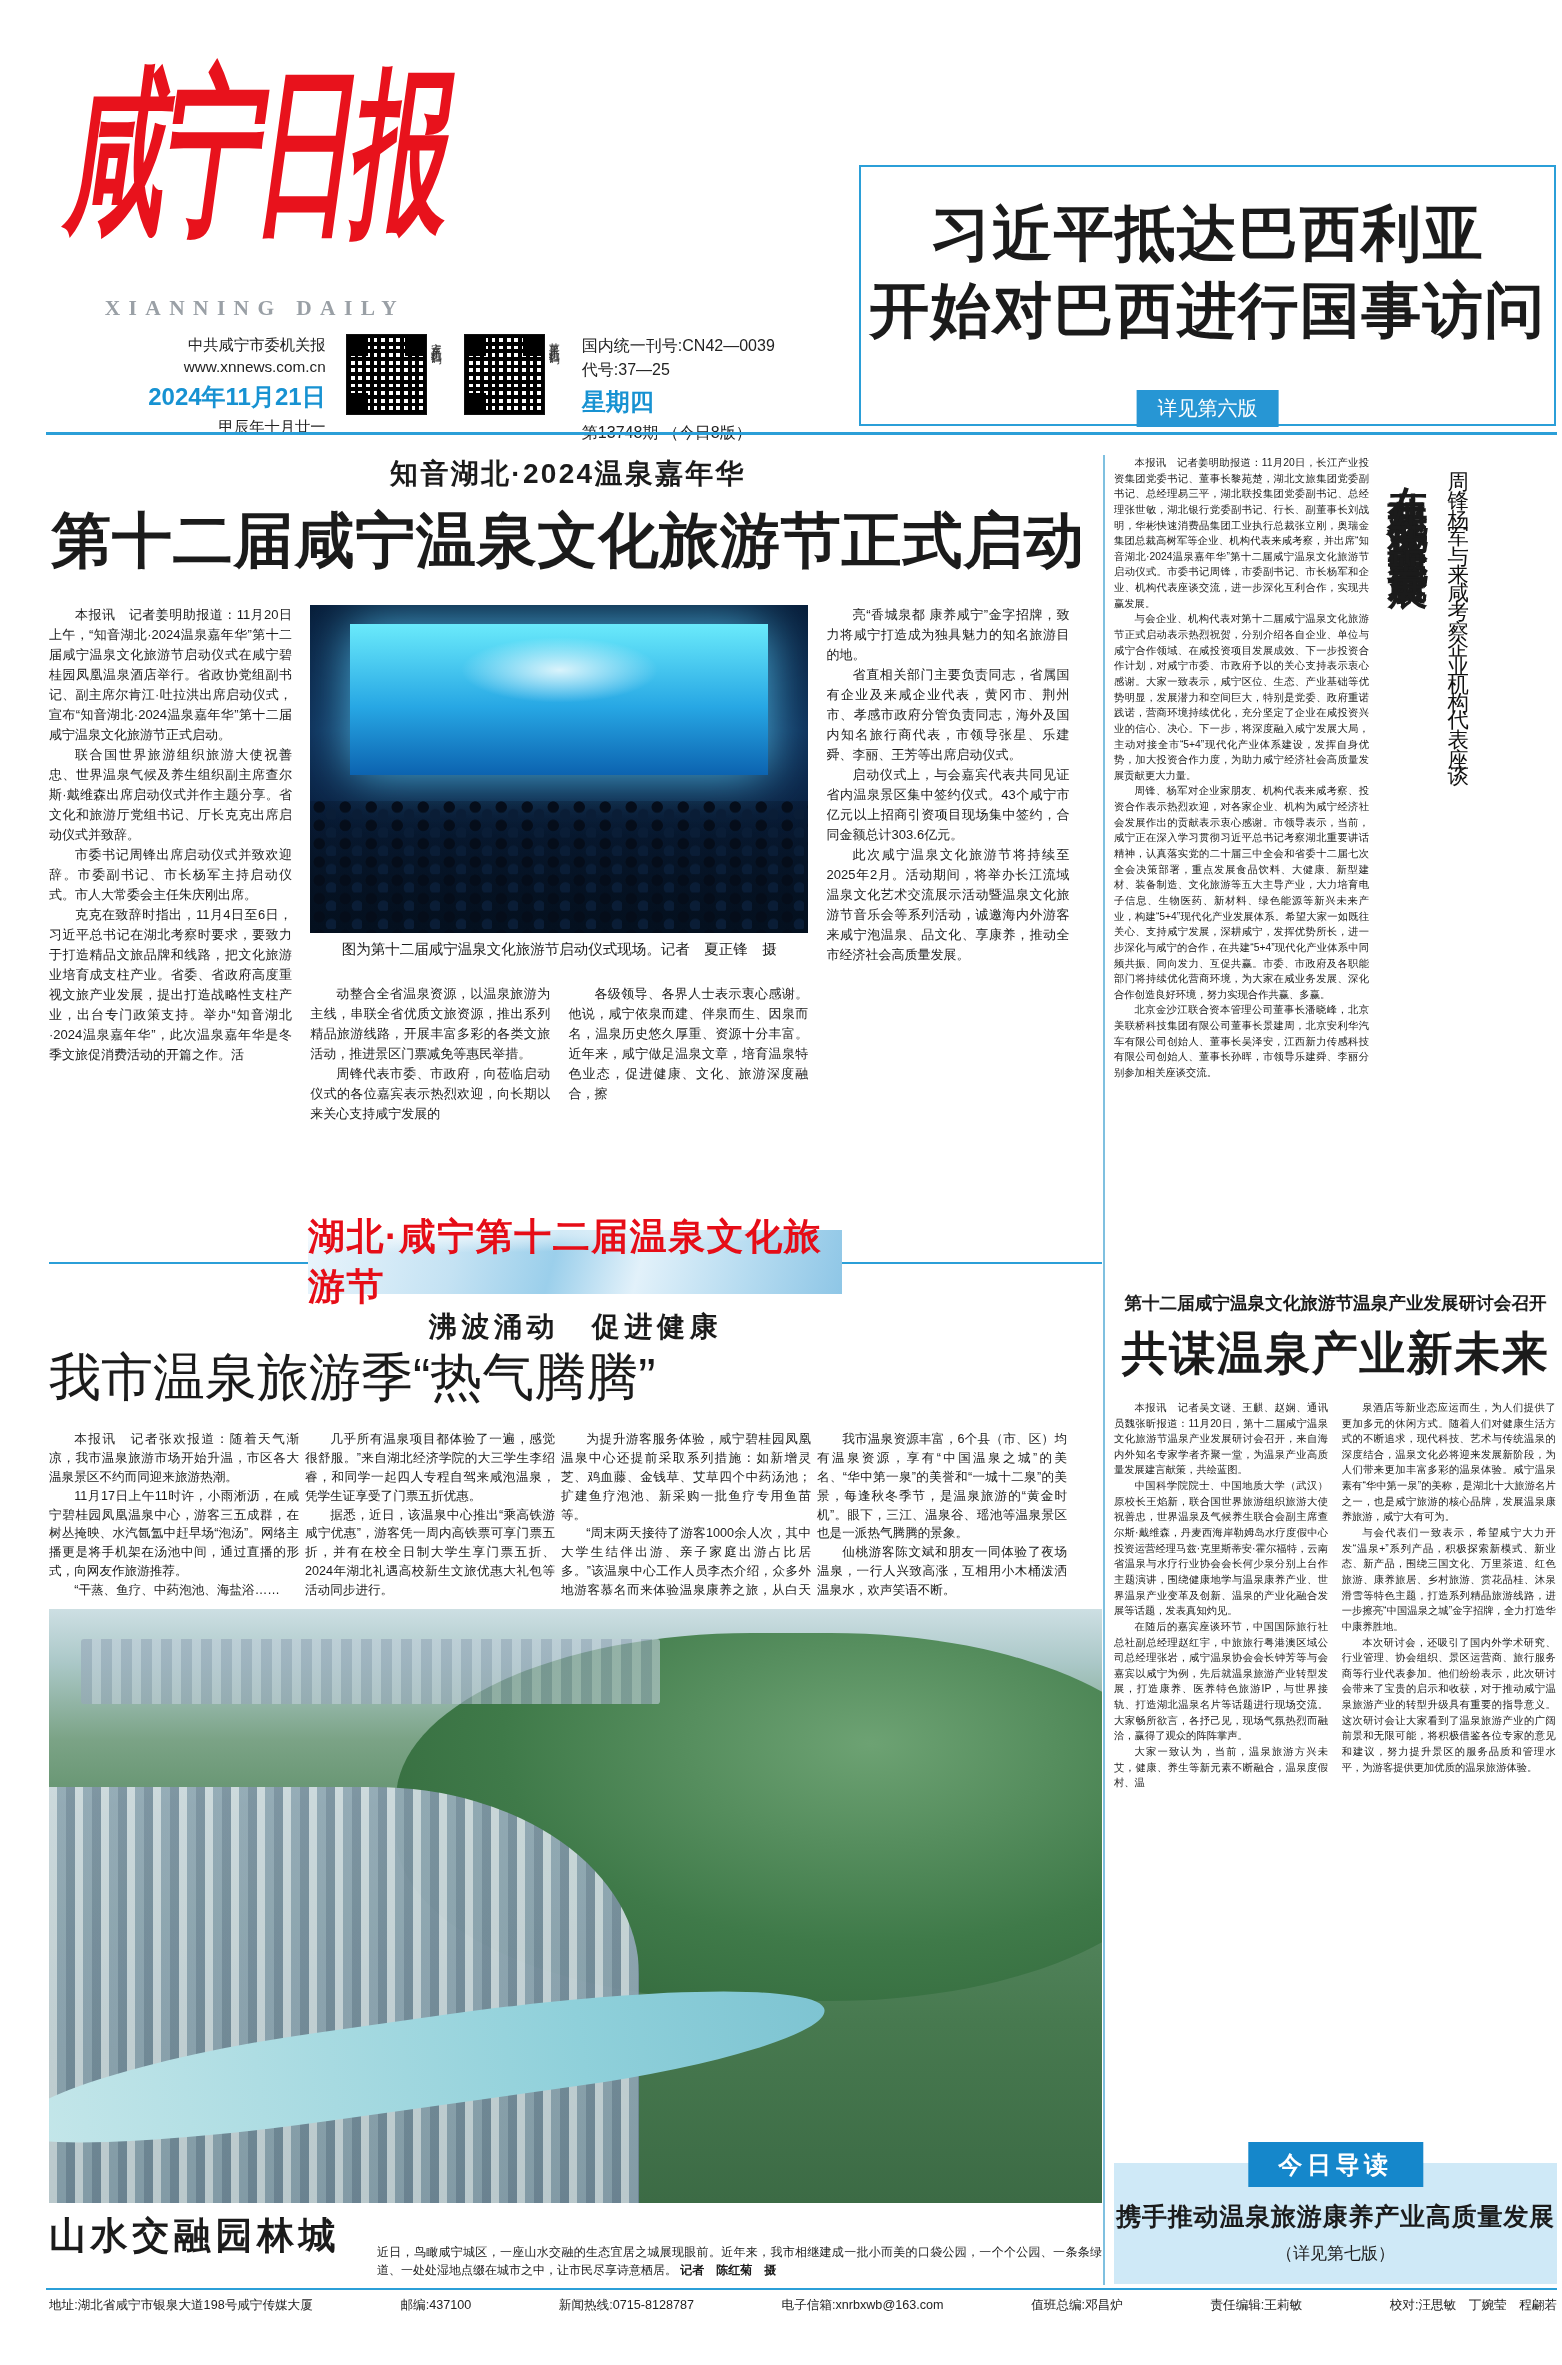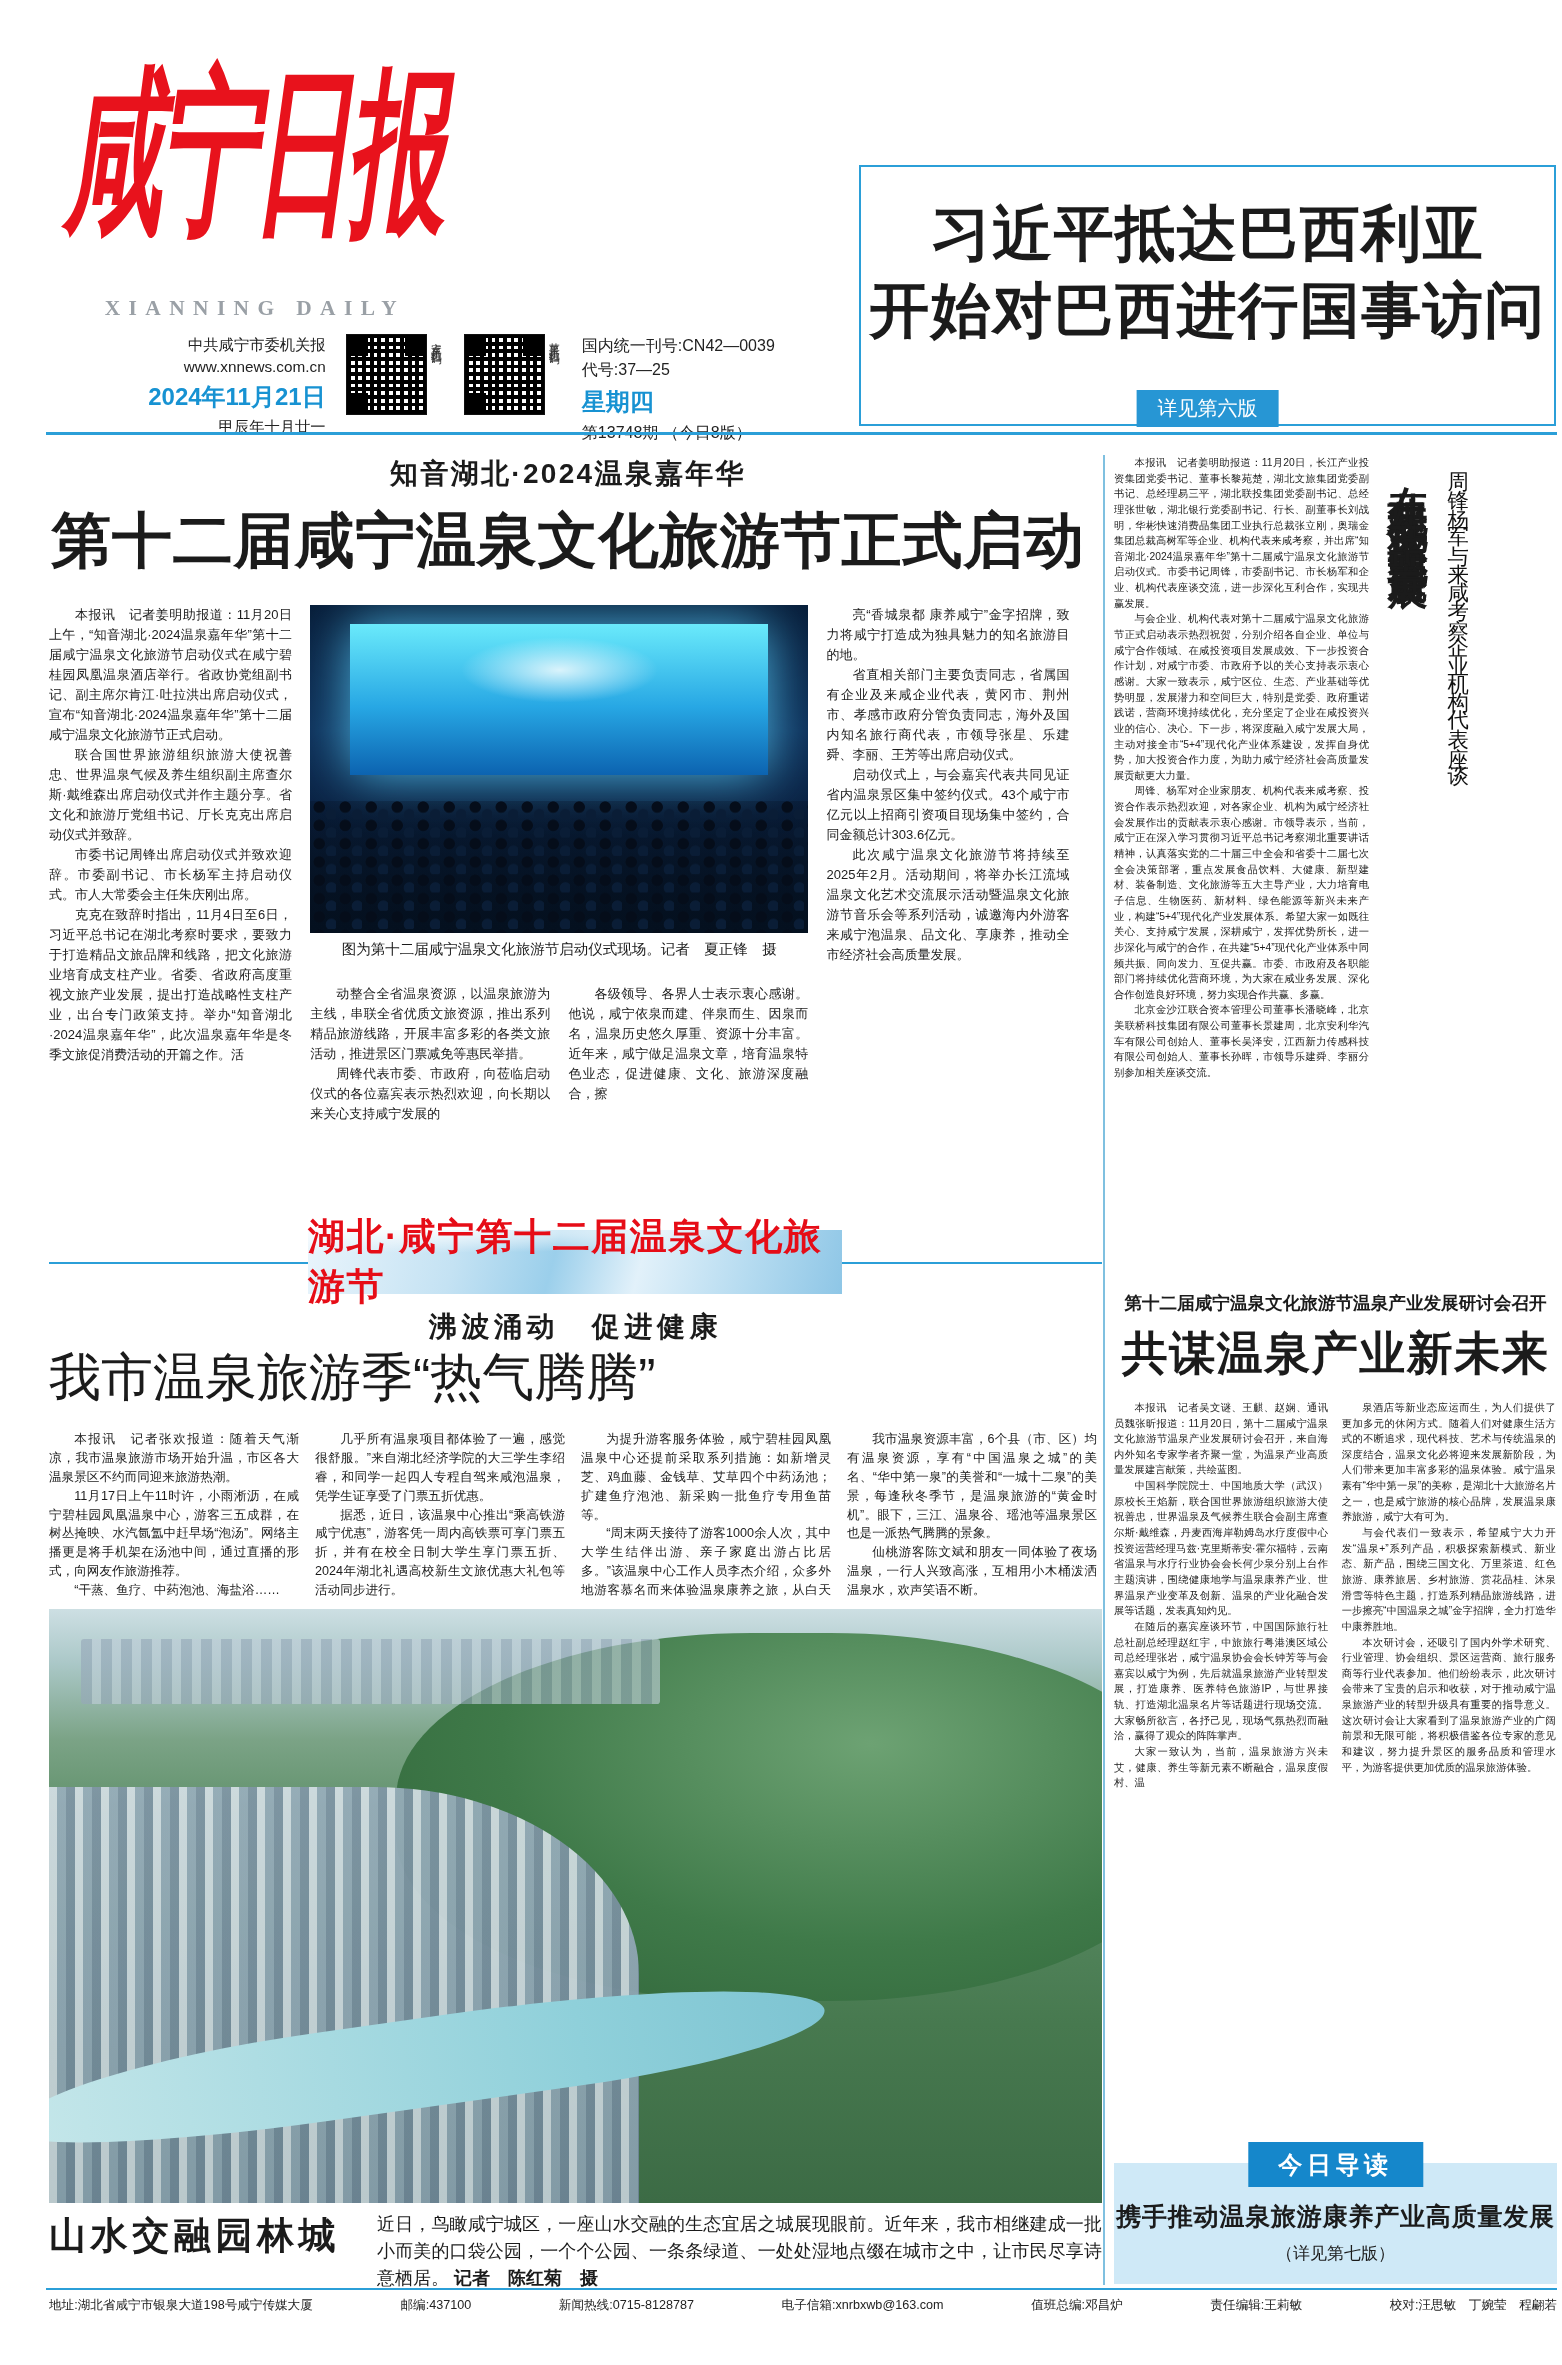--- a/index.html
+++ b/index.html
@@ -107,41 +107,41 @@
     display:flex; align-items:center; justify-content:center;
     background:
       radial-gradient(ellipse 120% 60% at 20% 0%,rgba(255,255,255,.9),transparent 60%),
       linear-gradient(105deg,#eaf5fc 0%,#c4e2f3 28%,#9bcfeb 46%,#e2f1fa 62%,#b5dbf0 82%,#8ec6e6 100%);
   }
   .banner-text { color:#e60d17; font-size:37px; font-weight:900; letter-spacing:1.5px; }
   .season-kicker { position:absolute; left:49px; top:1308px; width:1053px; text-align:center;
     font-size:28px; font-weight:600; letter-spacing:4.6px; }
   .season-headline { position:absolute; left:49px; top:1343px; width:1053px; text-align:left;
     font-size:52px; font-weight:400; }
-  .season-cols { position:absolute; left:49px; top:1430px; width:1053px; height:171px; display:flex; gap:16px; }
+  .season-cols { position:absolute; left:49px; top:1430px; width:1053px; height:171px; display:flex; gap:6px; }
   .scol { width:250px; font-size:12.6px; line-height:1.5; text-align:justify; overflow:hidden; }
   .city-photo { position:absolute; left:49px; top:1609px; width:1053px; height:594px; overflow:hidden;
     background:linear-gradient(180deg,#cddfe3 0%,#abc8c8 9%,#7ba386 22%,#5d8f68 36%,#47794f 70%,#3c6b45 100%); }
   .city-hills { position:absolute; right:-8%; top:4%; width:75%; height:62%;
     background:radial-gradient(ellipse at 60% 30%,#6da273 0%,#3f7a49 55%,#2f6238 100%);
     border-radius:45%; }
   .city-skyline { position:absolute; top:5%; left:3%; width:55%; height:11%; opacity:.75; border-radius:3.1px;
     background:repeating-linear-gradient(90deg,rgba(150,168,185,.85) 0 10.7px,rgba(190,205,215,.85) 10.7px 20px); }
   .city-blocks { position:absolute; left:0; top:30%; width:56%; height:70%; opacity:.92;
     border-radius:0 45% 0 0;
     background:
       repeating-linear-gradient(90deg,rgba(255,255,255,.55) 0 7.6px,rgba(145,165,180,.55) 7.6px 17px,rgba(95,115,135,.5) 17px 26px),
       linear-gradient(180deg,#a3bac7,#7e98a8);
   }
   .city-river { position:absolute; left:-4%; bottom:16%; width:78%; height:15%;
     background:linear-gradient(90deg,#c6e7ea,#8fd0da 70%,#7ec4d2);
     border-radius:50% 60% 40% 50%/80% 70% 60% 50%; transform:rotate(-8deg); }
   .caption-row { position:absolute; left:49px; top:2211px; width:1053px; display:flex; gap:23px; align-items:flex-start; }
   .photo-title { width:305px; font-family:"Liberation Serif", serif; font-weight:900; font-size:37px; letter-spacing:4.6px; white-space:nowrap; }
-  .photo-cap { flex:1; font-size:18px; line-height:1.5; text-align:justify; }
+  .photo-cap { flex:1; font-size:12px; line-height:1.5; text-align:justify;margin-top:32px; }
   .photo-credit { font-weight:bold; white-space:nowrap; }
   
   .forum { position:absolute; left:1114px; top:1291px; width:443px; }
   .forum-kicker { text-align:center; font-size:17.6px; font-weight:700; white-space:nowrap; }
   .forum-headline { text-align:center; font-size:46px; font-weight:900; margin-top:7.6px; letter-spacing:1.5px; }
   .forum-cols { display:flex; gap:13.7px; margin-top:15.3px; height:734px; }
   .fcol { width:214px; font-size:10.3px; line-height:1.52; text-align:justify; overflow:hidden; }
   
   .daodu { position:absolute; left:1114px; top:2163px; width:443px; height:121px; background:#cfe9f7; }
   .daodu-tab {

